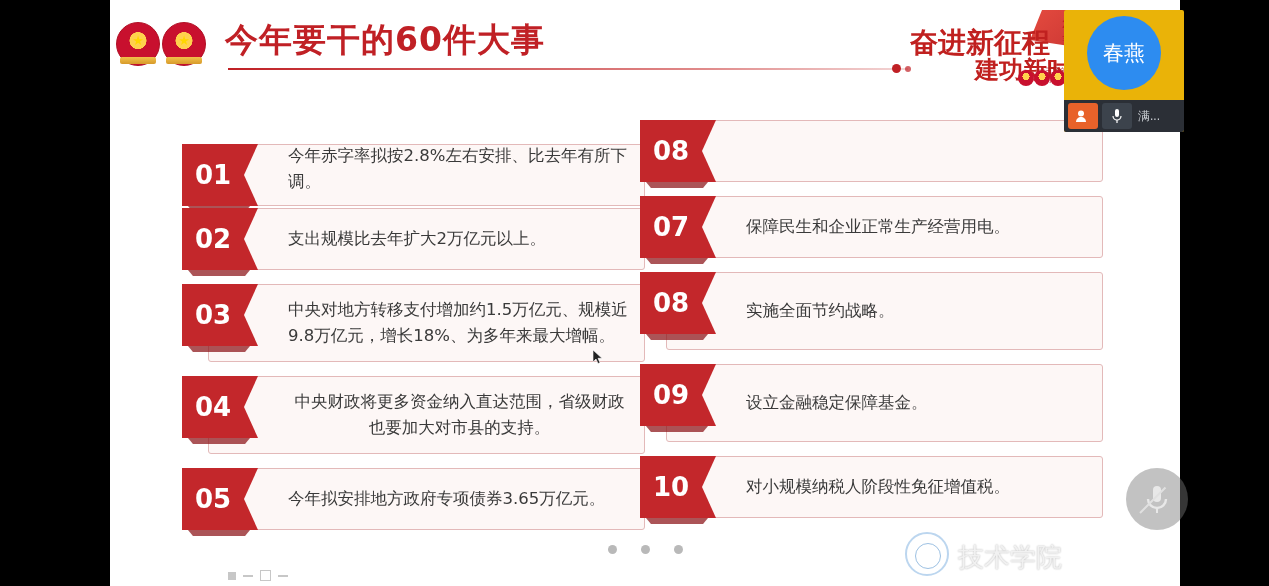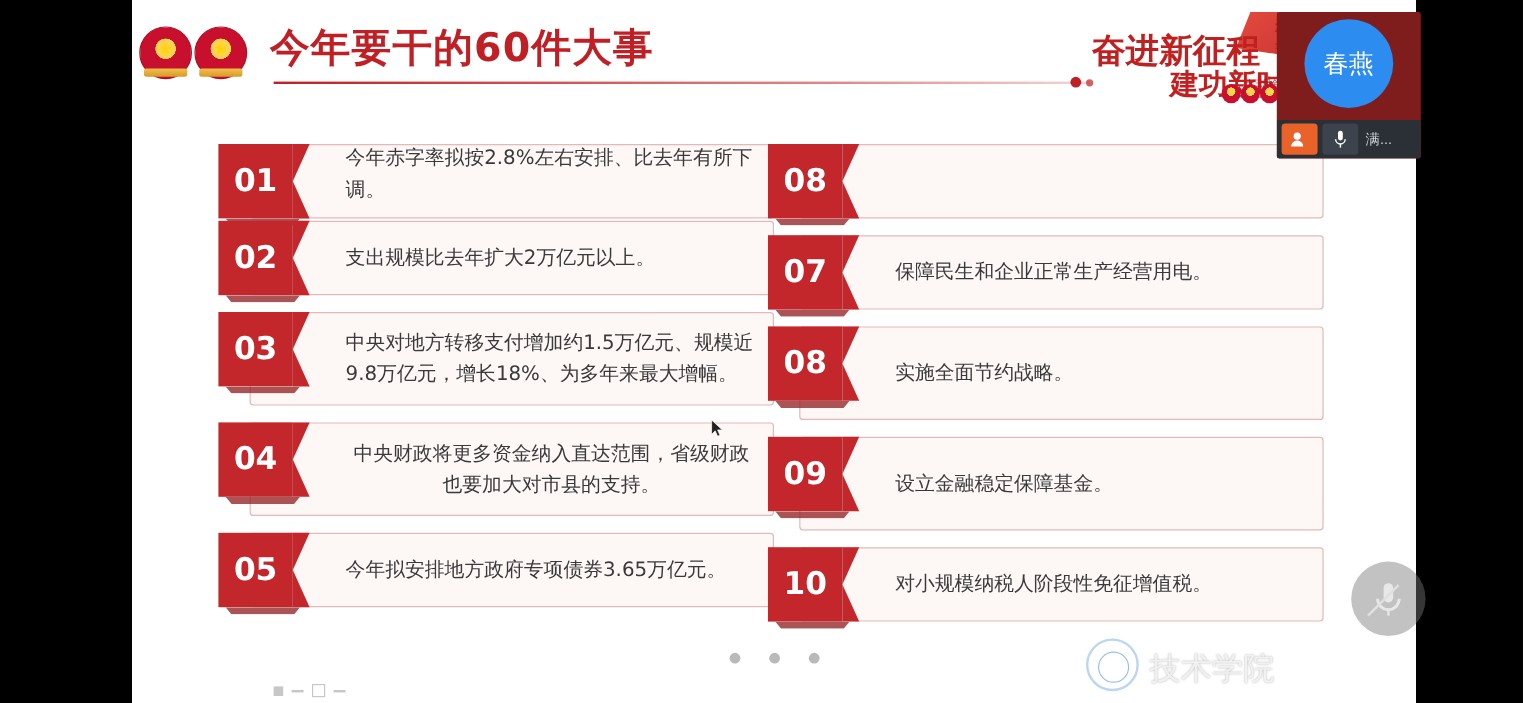--- a/index.html
+++ b/index.html
@@ -77,21 +77,21 @@
   .logo:after{content:"";position:absolute;left:8px;top:9px;width:24px;height:24px;border-radius:50%;
     border:1px solid #9dc1e3;}
   .school{position:absolute;left:848px;top:540px;font-size:26px;color:#f0f0f0;opacity:.9;
     font-family:"DejaVu Sans","Liberation Sans",sans-serif;text-shadow:0 0 2px rgba(0,0,0,.35);}
 
   
   .cursor{position:absolute;left:483px;top:350px;width:10px;height:14px;}
   .cursor svg{display:block;}
 
   
-  .pip{position:absolute;right:85px;top:10px;width:120px;height:122px;background:#7f1d1d;overflow:hidden;
+  .pip{position:absolute;right:85px;top:10px;width:120px;height:122px;background:#eab308;overflow:hidden;
     border-radius:2px;}
   .pip-av{position:absolute;left:50%;top:6px;transform:translateX(-50%);width:74px;height:74px;border-radius:50%;
     background:#2d8cf0;display:flex;align-items:center;justify-content:center;color:#fff;font-size:21px;
     font-family:"DejaVu Sans","Liberation Sans",sans-serif;}
   .pip-bar{position:absolute;left:0;bottom:0;width:120px;height:32px;background:#2b2f36;display:flex;align-items:center;}
   .pip-btn{width:30px;height:26px;margin-left:4px;border-radius:3px;display:flex;align-items:center;justify-content:center;}
   .pip-btn.b1{background:#e8622a;}
   .pip-btn.b2{background:#3c434c;}
   .pip-name{color:#cfd3d8;font-size:12px;margin-left:6px;white-space:nowrap;overflow:hidden;}
 
@@ -139,21 +139,21 @@
         <div class="ban-small">十三届全国人大五次会议
 全国政协十三届五次会议</div>
         <div class="ban-em b1"></div>
         <div class="ban-em b2"></div>
         <div class="ban-em b3"></div>
       </div>
     </div>
 
     <div class="grid">
       <div class="col left" id="colL">
-          <div class="item" style="height: 50px;">
+          <div class="item" style="height: 50px; margin-top: 24px;">
             <div class="card" style="height: 62px;"></div>
             <div class="num-shadow"></div>
             <div class="num">01</div>
             <div class="num-tail"></div>
             <div class="itxt">今年赤字率拟按2.8%左右安排、比去年有所下调。</div>
           </div>
           <div class="item" style="height: 62px;">
             <div class="card" style="height: 62px;"></div>
             <div class="num-shadow"></div>
             <div class="num">02</div>

